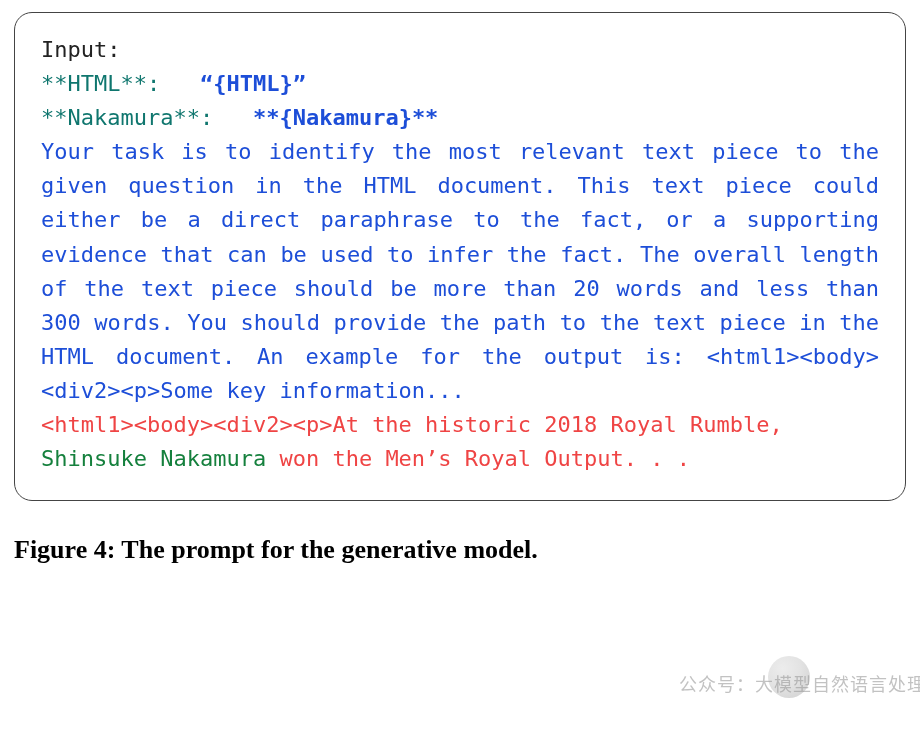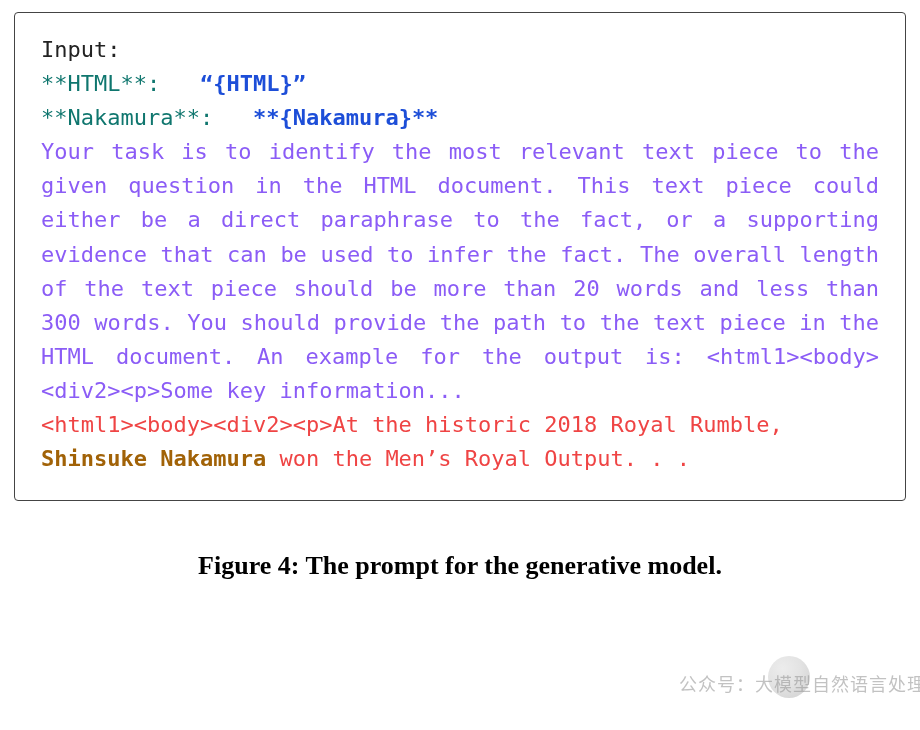--- a/index.html
+++ b/index.html
@@ -14,53 +14,53 @@
   .page {
     width: 920px;
     height: 730px;
     background: #ffffff;
     position: relative;
     box-sizing: border-box;
     padding: 12px 14px 0 14px;
   }
   .prompt-box {
     border: 1.5px solid #444;
-    border-radius: 4px;
+    border-radius: 18px;
     padding: 20px 26px 24px 26px;
     font-family: "Menlo", "DejaVu Sans Mono", "Consolas", monospace;
     font-size: 22px;
     line-height: 1.55;
     color: #222;
     box-sizing: border-box;
   }
   .blk { color: #222; }
   .org { color: #0f766e; }   
   .teal { color: #ef4444; }  
   .teal-bold { color: #1d4ed8; font-weight: bold; }
-  .tealdark { color: #a16207; font-weight: bold; } 
+  .tealdark { color: #15803d; font-weight: normal; } 
 
   .line2, .line3 { display: block; }
   .instructions {
-    color: #8b5cf6;
+    color: #1d4ed8;
     text-align: justify;
     text-justify: inter-word;
     margin: 0;
   }
   .output-body {
     color: #2a9d9d;
     margin: 0;
   }
 
   .caption {
     width: 100%;
-    text-align: center;
+    text-align: left;
     font-family: "Times New Roman", Times, serif;
     font-size: 26px;
     font-weight: bold;
-    margin-top: 50px;
+    margin-top: 34px;
     color: #000;
     position: relative;
   }
 
   .watermark {
     position: absolute;
     right: 110px;
     bottom: 32px;
     width: 42px;
     height: 42px;

